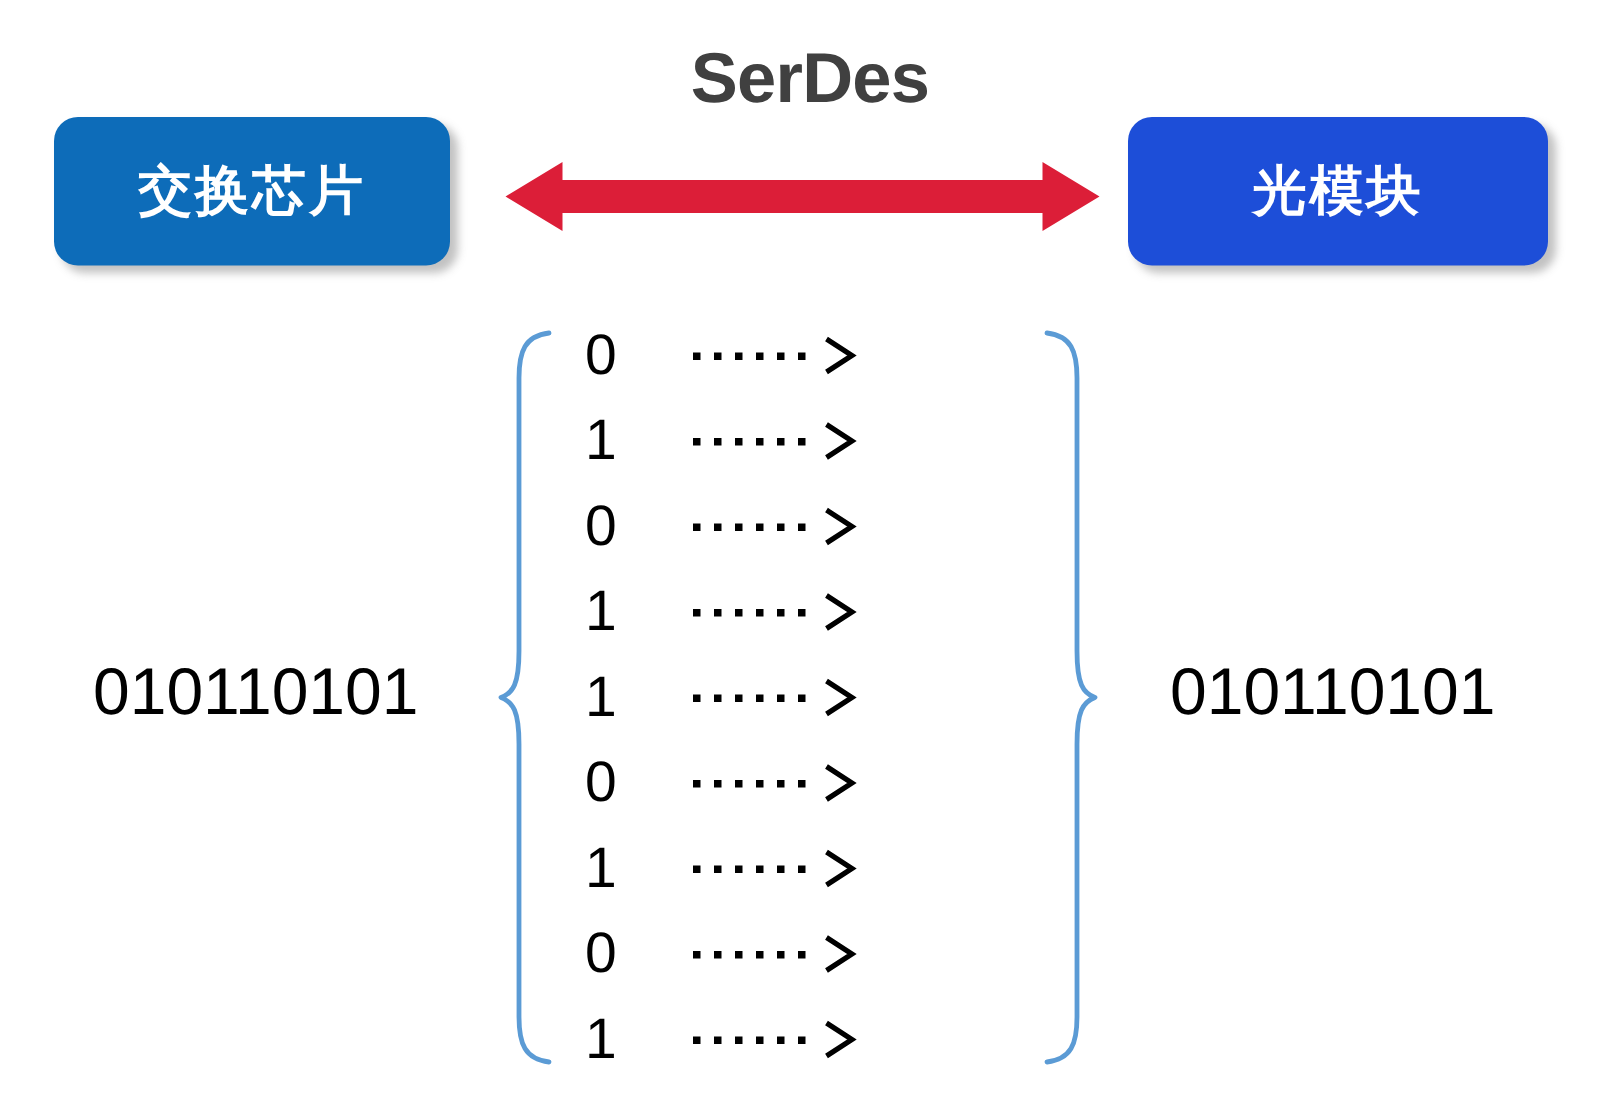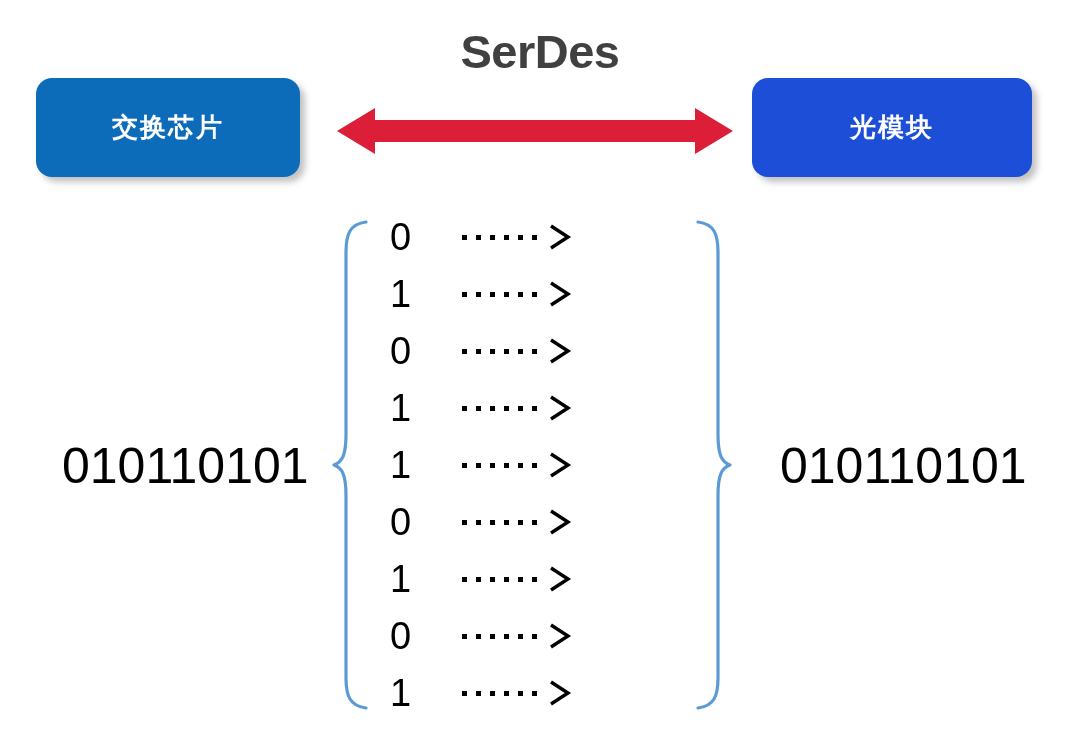--- a/index.html
+++ b/index.html
@@ -39,21 +39,21 @@
     height: 99px;
     background: #0D6CB9;
     border-radius: 16px;
     box-shadow: 5px 5px 6px rgba(120,120,120,0.45);
     display: flex;
     align-items: center;
     justify-content: center;
   }
   .endpoint-label {
     color: #ffffff;
-    font-size: 26px;
+    font-size: 36px;
     font-weight: bold;
     letter-spacing: 2px;
     white-space: nowrap;
   }
   #box-left  { left: 36px;  width: 264px; }
   #box-right { left: 752px; width: 280px; }
 
   
   .arrow-wrap {
     position: absolute;
@@ -61,21 +61,21 @@
     top: 100px;
     width: 410px;
     height: 62px;
   }
   .arrow-wrap svg { display: block; }
 
   
   .side-bits {
     position: absolute;
     top: 437px;
-    font-size: 50px;
+    font-size: 44px;
     color: #000000;
     white-space: nowrap;
     letter-spacing: 0px;
   }
   #bits-left  { left: 62px;  width: 260px; text-align: left; }
   #bits-right { left: 780px; width: 260px; text-align: left; }
 
   
   .brace {
     position: absolute;

